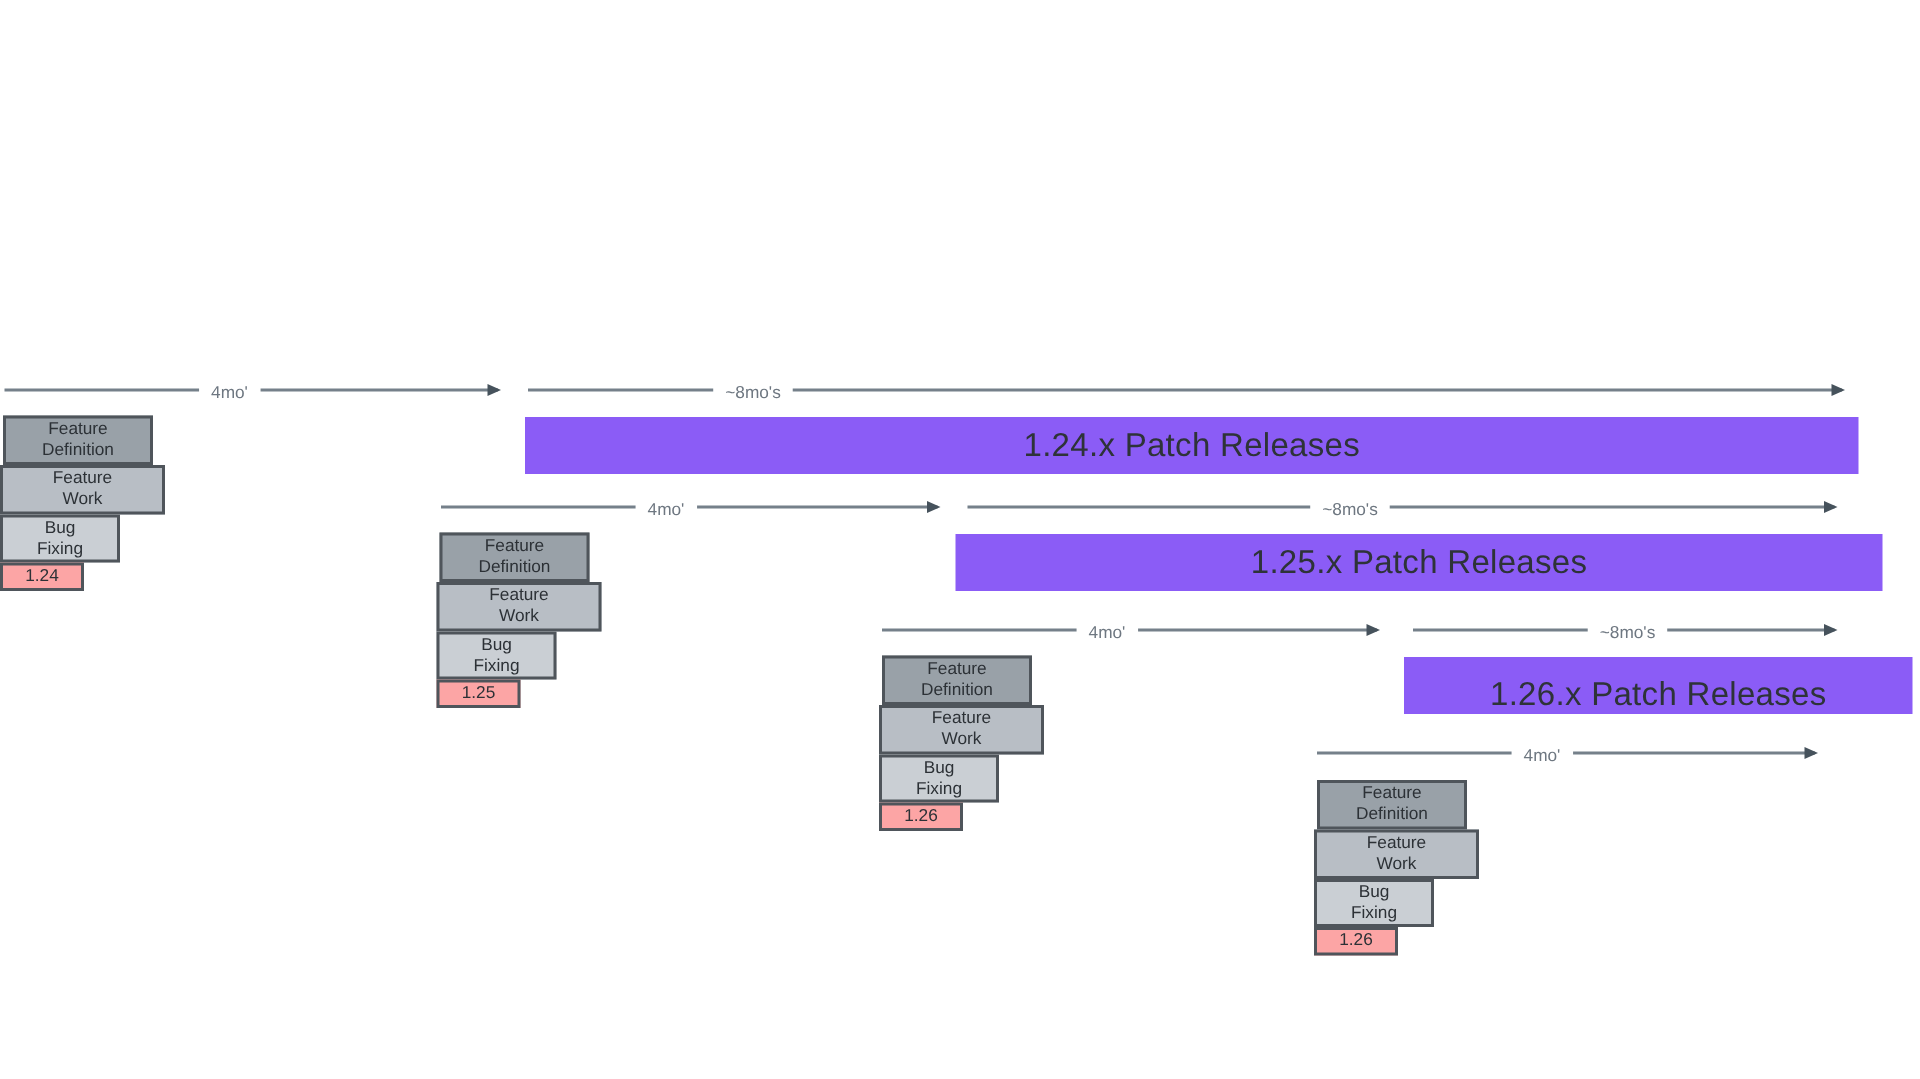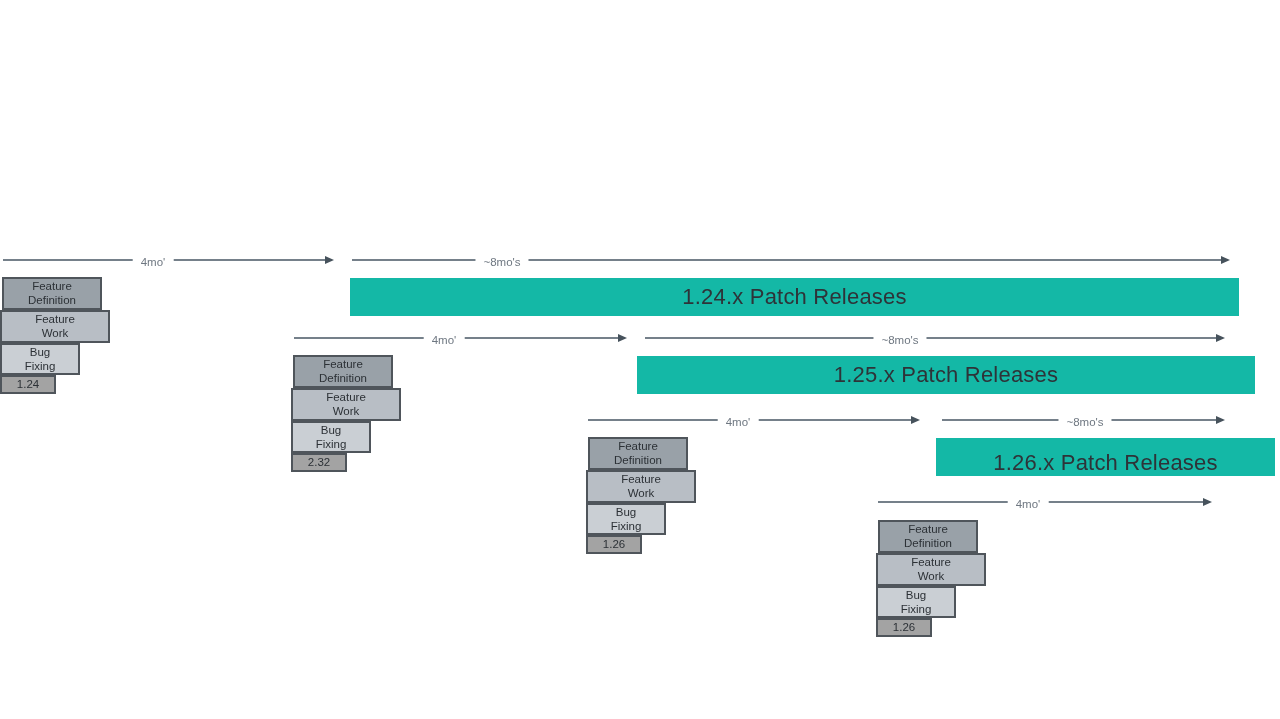--- a/index.html
+++ b/index.html
@@ -21,24 +21,24 @@
   .phases{position:absolute;display:flex;height:40px;flex-direction:column;}
   .box{
     box-sizing:border-box;border:2px solid #4f555b;
     display:flex;align-items:center;justify-content:center;text-align:center;
     font-size:11.5px;line-height:1.25;color:#2c3136;white-space:pre-line;
   }
   .box + .box{margin-left:-2px;}
   .fd{width:100px;background:#99a1a8;}
   .fw{width:110px;background:#b8bec5;}
   .bf{width:80px;background:#cacfd4;}
-  .ver{width:56px;background:#a3a3a3;}
+  .ver{width:56px;background:#fca5a5;}
   
   .patch-bar{
-    position:absolute;height:38px;background:#14b8a6;
+    position:absolute;height:38px;background:#8b5cf6;
     display:flex;align-items:center;justify-content:center;
     font-size:22px;color:#2e3338;letter-spacing:0.2px;
   }
   
   .r1-cycle{left:3px;top:259px;width:329px;}
   .r1-cycle .arrow-label{left:150px;}
   .r1-patch{left:352px;top:259px;width:876px;}
   .r1-patch .arrow-label{left:150px;}
   .r1-phases{left:2px;top:277px;}
   .r1-bar{left:350px;top:278px;width:889px;}
@@ -91,21 +91,21 @@
   <div class="arrow r2-patch">
     <span class="arrow-label">~8mo's</span>
   </div>
   <div class="phases r2-phases">
     <div class="box fd">Feature
 Definition</div>
     <div class="box fw">Feature
 Work</div>
     <div class="box bf">Bug
 Fixing</div>
-    <div class="box ver">2.32</div>
+    <div class="box ver">1.25</div>
   </div>
   <div class="patch-bar r2-bar">
     <span>1.25.x Patch Releases</span>
   </div>
 
   <div class="arrow r3-cycle">
     <span class="arrow-label">4mo'</span>
   </div>
   <div class="arrow r3-patch">
     <span class="arrow-label">~8mo's</span>

